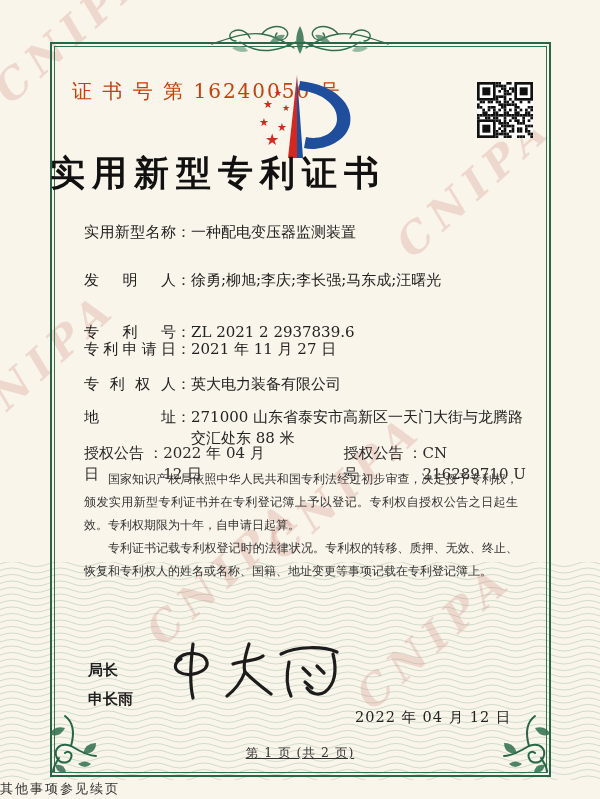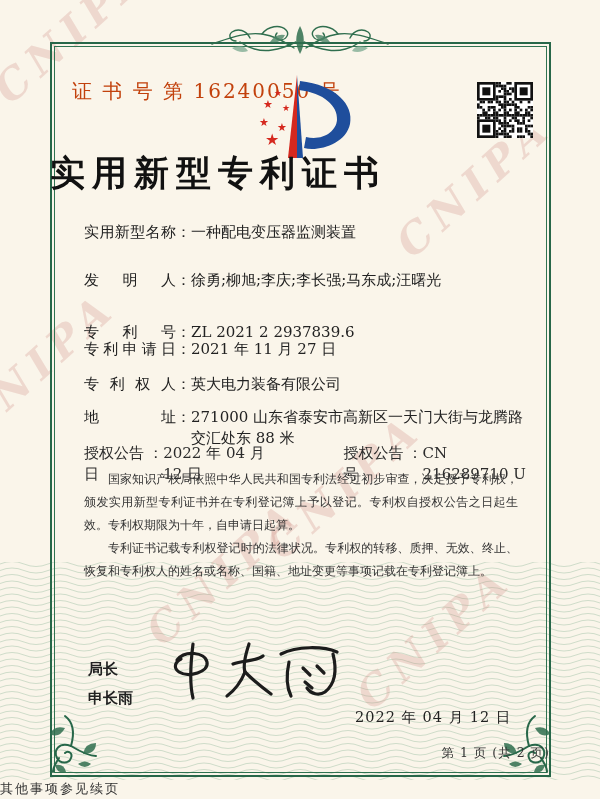--- a/index.html
+++ b/index.html
@@ -48,26 +48,26 @@
   .fvalue{color:#222;max-width:340px;}
   .r0{top:0;} .r1{top:48px;} .r2{top:100px;} .r3{top:117px;} .r4{top:152px;}
   .r5{top:185px;} .r6{top:221px;width:452px;}
   .grant-pair{display:flex;}
   .gp2{margin-left:56px;}
   .paras{
     position:absolute;left:84px;top:468px;width:434px;font-size:12px;
     line-height:23px;text-align:justify;color:#333;
   }
   .paras p{margin:0;text-indent:2em;}
-  .signer{position:absolute;left:88px;top:655px;font-family:Liberation Serif, serif;
+  .signer{position:absolute;left:88px;top:655px;font-family:Liberation Sans, sans-serif;
     font-weight:bold;font-size:15px;color:#222;line-height:29px;}
   .signature{position:absolute;left:165px;top:638px;}
   .issue-date{position:absolute;left:355px;top:708px;font-size:14.5px;letter-spacing:1px;color:#222;}
-  .page-indicator{position:absolute;left:50px;top:745px;width:500px;text-align:right;
-    font-size:12.5px;color:#333;letter-spacing:1px;}
+  .page-indicator{position:absolute;left:50px;top:745px;width:500px;text-align:center;
+    font-size:12.5px;color:#333;letter-spacing:1px;text-decoration:underline;}
   .footer-note{position:absolute;left:0;top:780px;width:600px;text-align:left;
     font-size:13px;color:#333;letter-spacing:2px;}
 </style>
 </head>
 <body>
 
 <svg id="waves" viewBox="0 0 600 218">
     <path d="M0,2.0 q12,-5 24,0 t24,0 t24,0 t24,0 t24,0 t24,0 t24,0 t24,0 t24,0 t24,0 t24,0 t24,0 t24,0 t24,0 t24,0 t24,0 t24,0 t24,0 t24,0 t24,0 t24,0 t24,0 t24,0 t24,0 t24,0 t24,0" stroke="#b9cfba" stroke-width="0.8" fill="none" opacity="0.85"></path>
     <path d="M0,8.5 q12,-5 24,0 t24,0 t24,0 t24,0 t24,0 t24,0 t24,0 t24,0 t24,0 t24,0 t24,0 t24,0 t24,0 t24,0 t24,0 t24,0 t24,0 t24,0 t24,0 t24,0 t24,0 t24,0 t24,0 t24,0 t24,0 t24,0" stroke="#b9cfba" stroke-width="0.8" fill="none" opacity="0.85"></path>
     <path d="M0,15.0 q12,-5 24,0 t24,0 t24,0 t24,0 t24,0 t24,0 t24,0 t24,0 t24,0 t24,0 t24,0 t24,0 t24,0 t24,0 t24,0 t24,0 t24,0 t24,0 t24,0 t24,0 t24,0 t24,0 t24,0 t24,0 t24,0 t24,0" stroke="#b9cfba" stroke-width="0.8" fill="none" opacity="0.85"></path>

